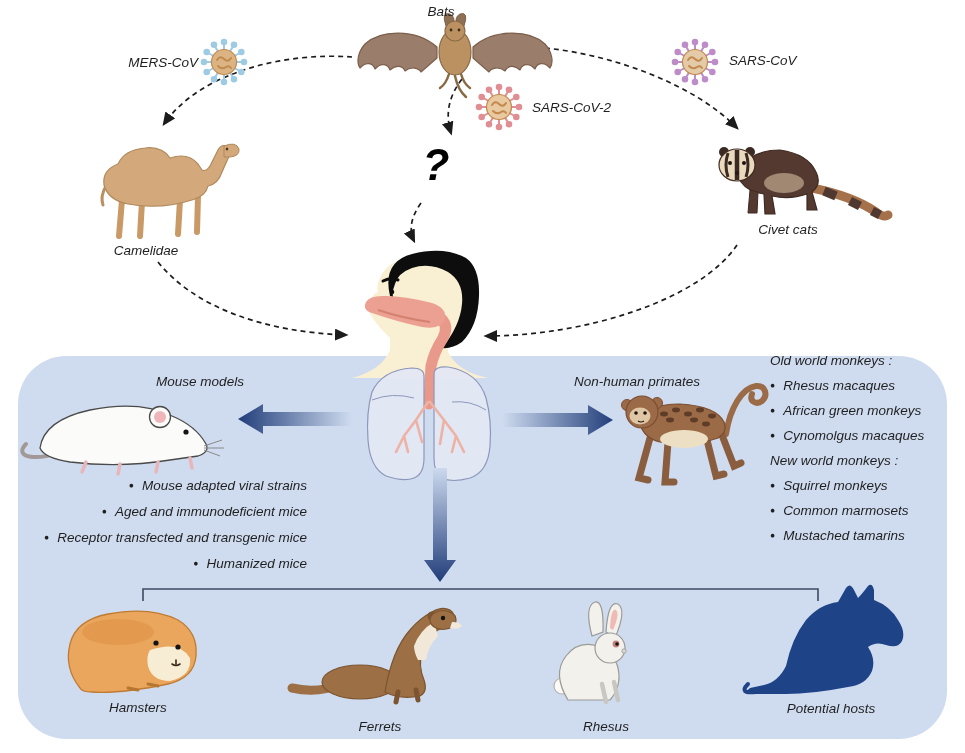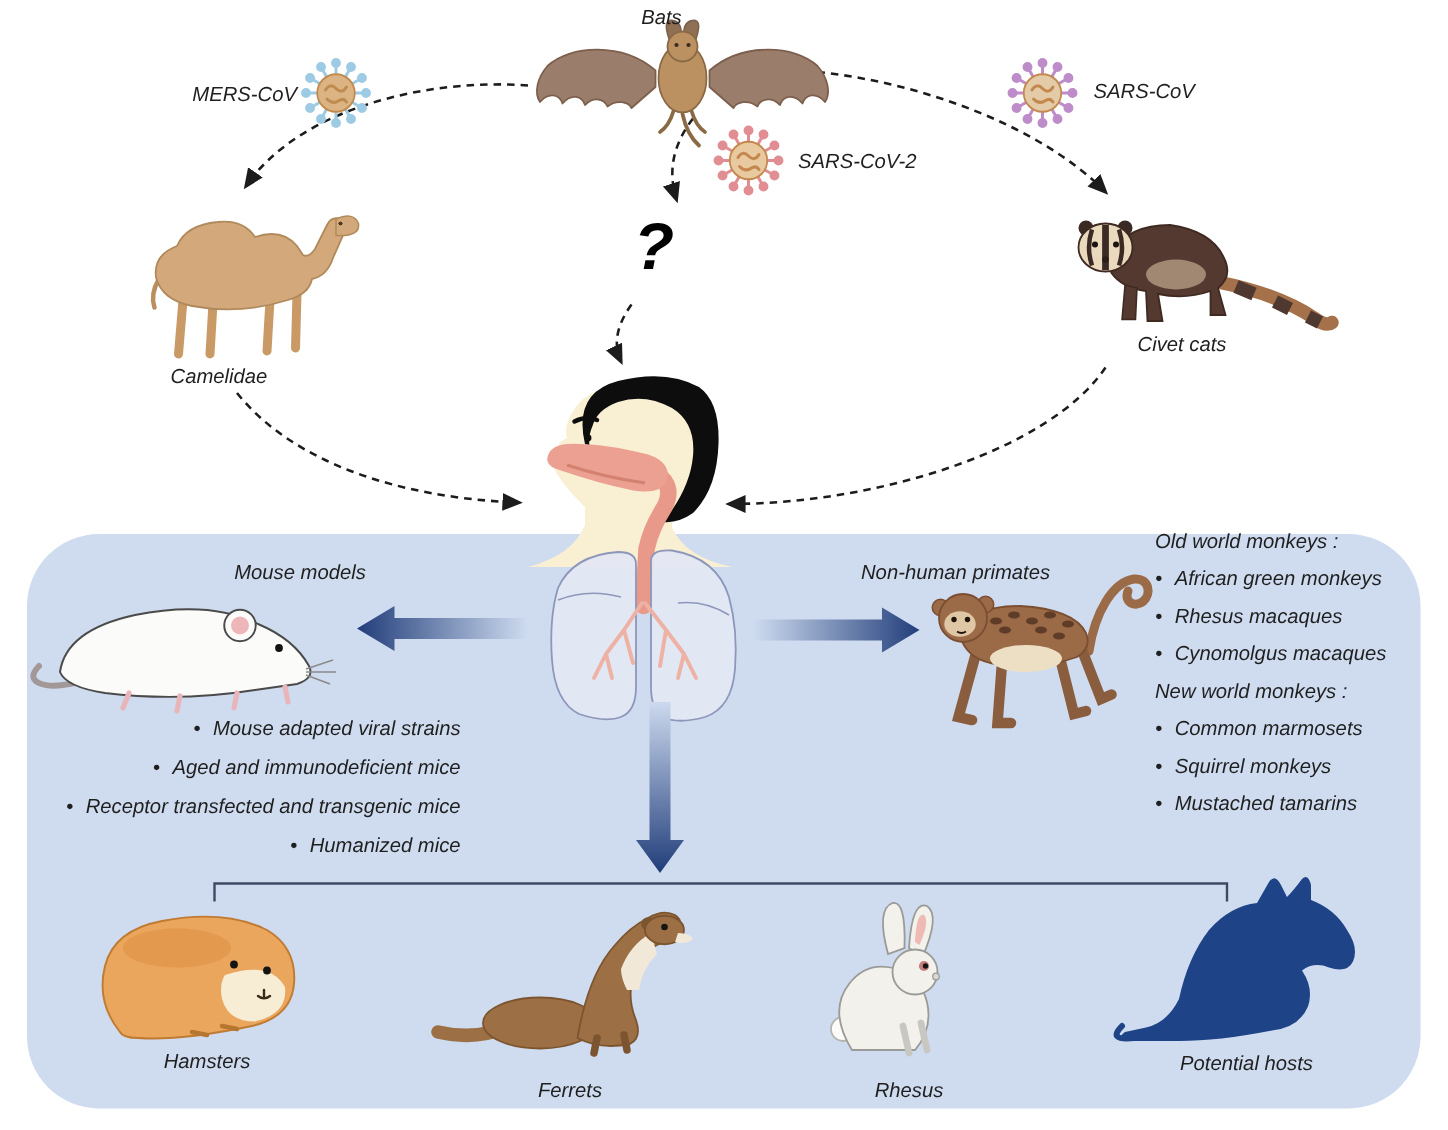--- a/index.html
+++ b/index.html
@@ -255,26 +255,26 @@
   <ul class="blist">
     <li>Mouse adapted viral strains</li>
     <li>Aged and immunodeficient mice</li>
     <li>Receptor transfected and transgenic mice</li>
     <li>Humanized mice</li>
   </ul>
 
   <div class="lbl" style="left:574px;top:374px;">Non-human primates</div>
   <div class="mcol">
     <div>Old world monkeys :</div>
+    <div class="bi">Rhesus macaques</div>
     <div class="bi">African green monkeys</div>
-    <div class="bi">Rhesus macaques</div>
     <div class="bi">Cynomolgus macaques</div>
     <div>New world monkeys :</div>
+    <div class="bi">Squirrel monkeys</div>
     <div class="bi">Common marmosets</div>
-    <div class="bi">Squirrel monkeys</div>
     <div class="bi">Mustached tamarins</div>
   </div>
 
 
   <div class="lbl center" style="left:96px;top:700px;width:84px;">Hamsters</div>
   <div class="lbl center" style="left:338px;top:719px;width:84px;">Ferrets</div>
   <div class="lbl center" style="left:564px;top:719px;width:84px;">Rhesus</div>
   <div class="lbl center" style="left:776px;top:701px;width:110px;">Potential hosts</div>
 
 </div>

